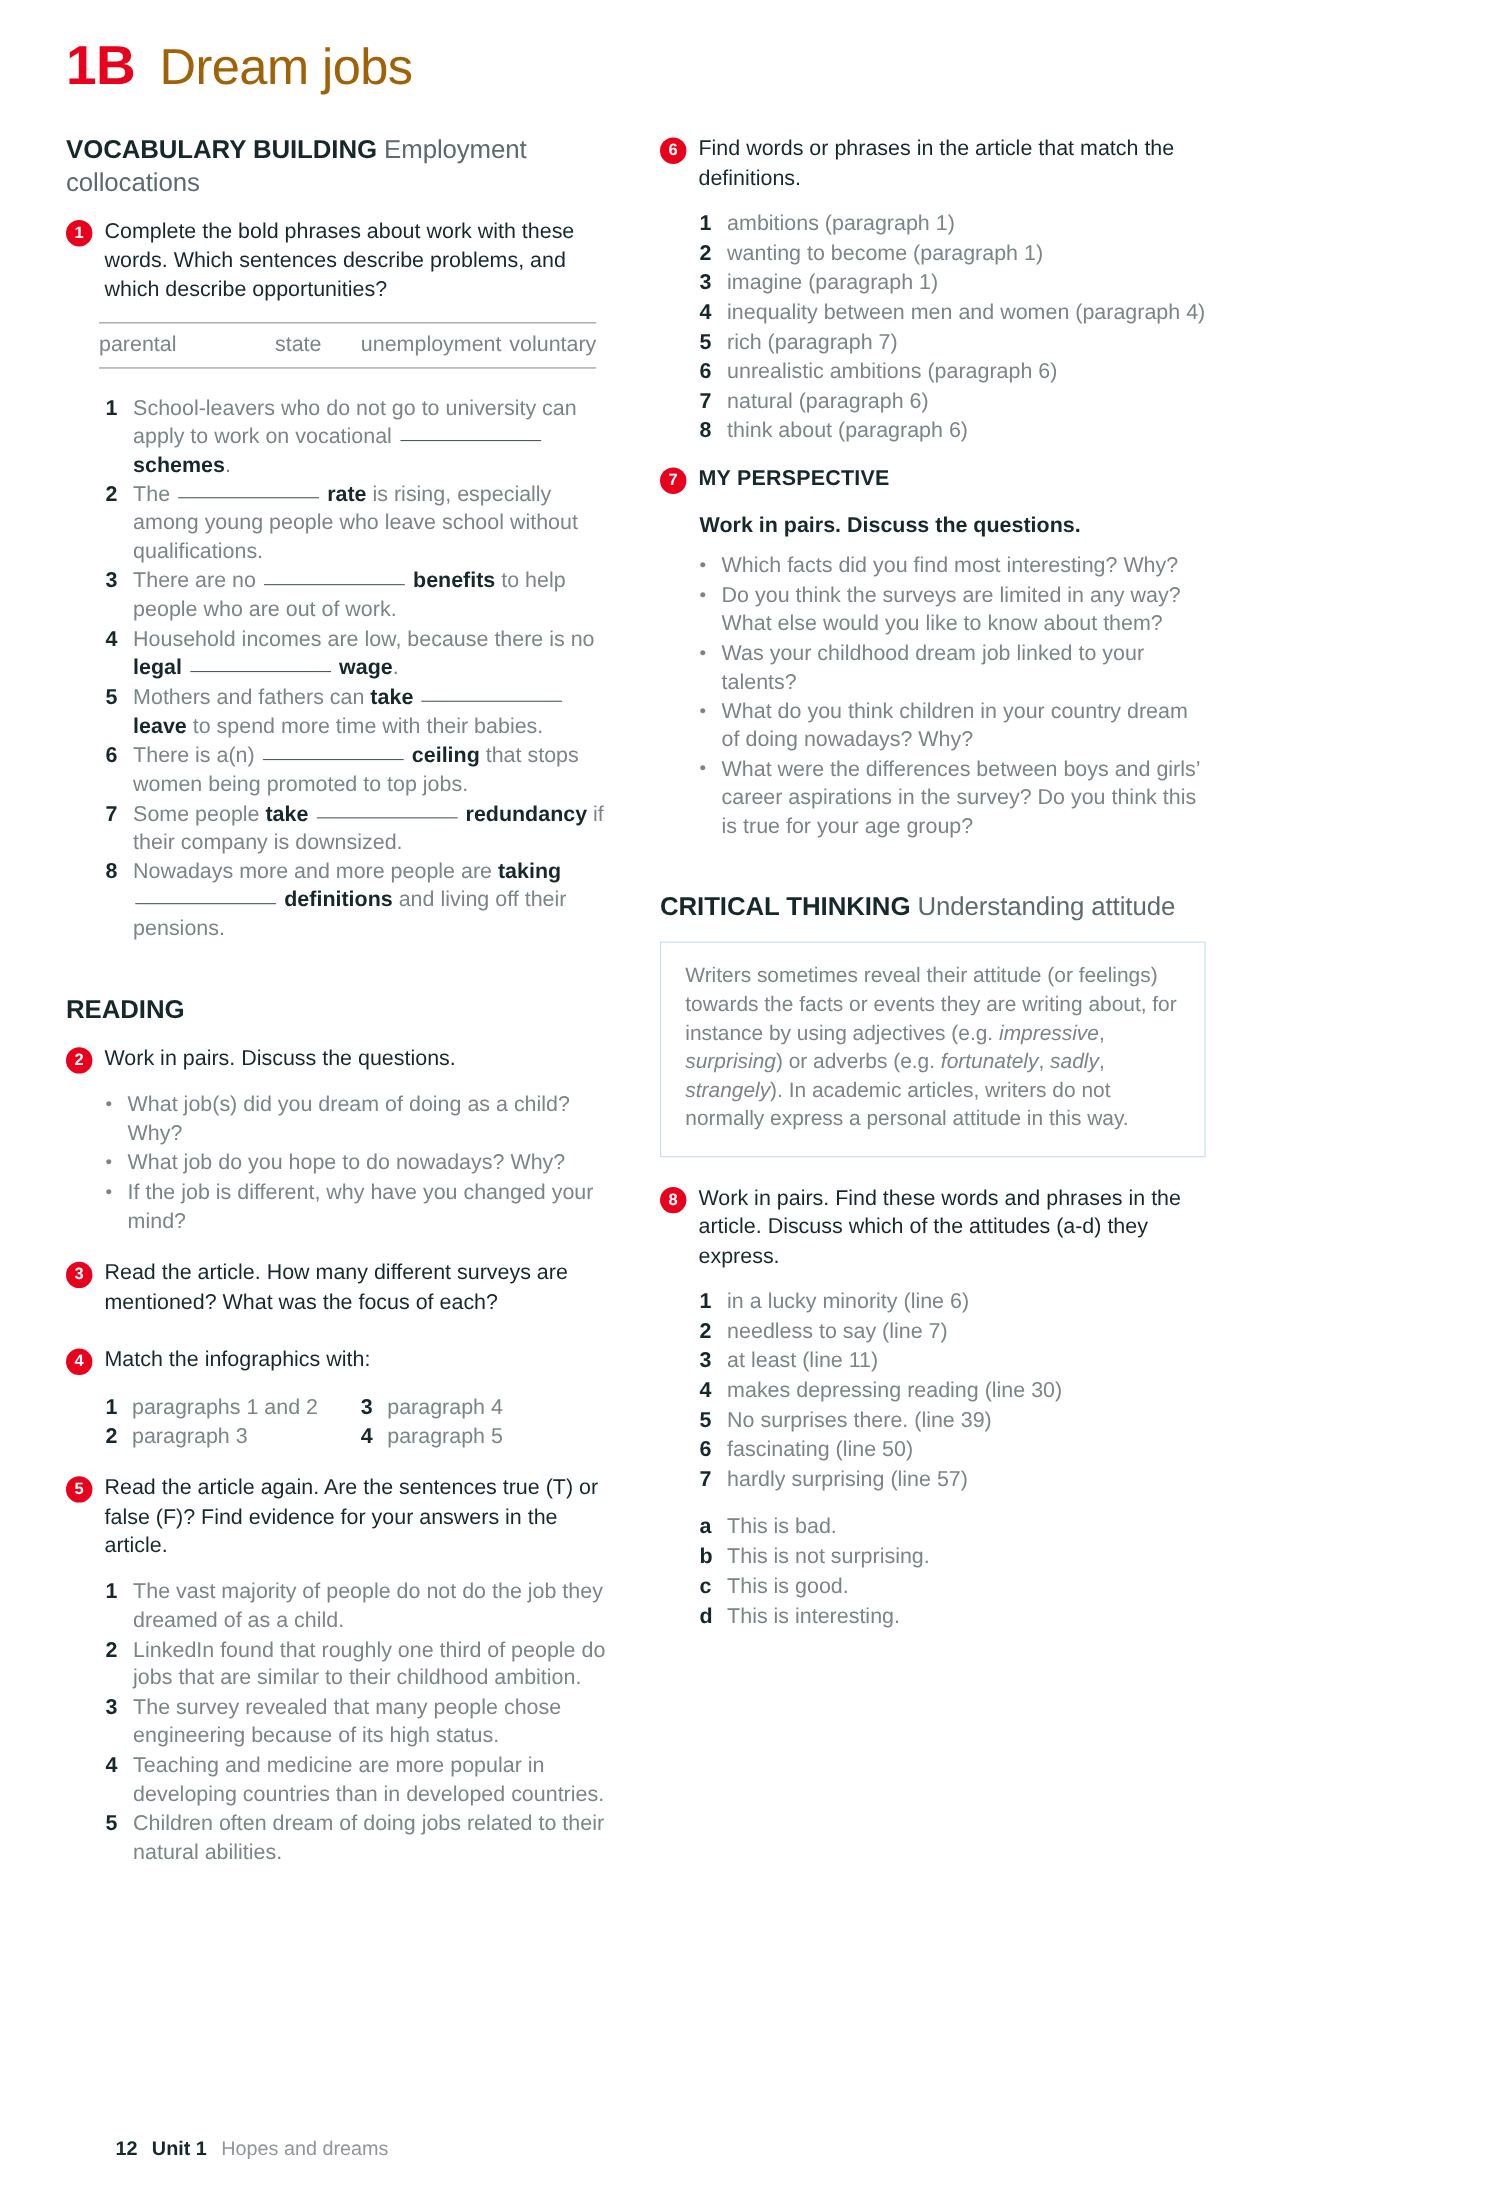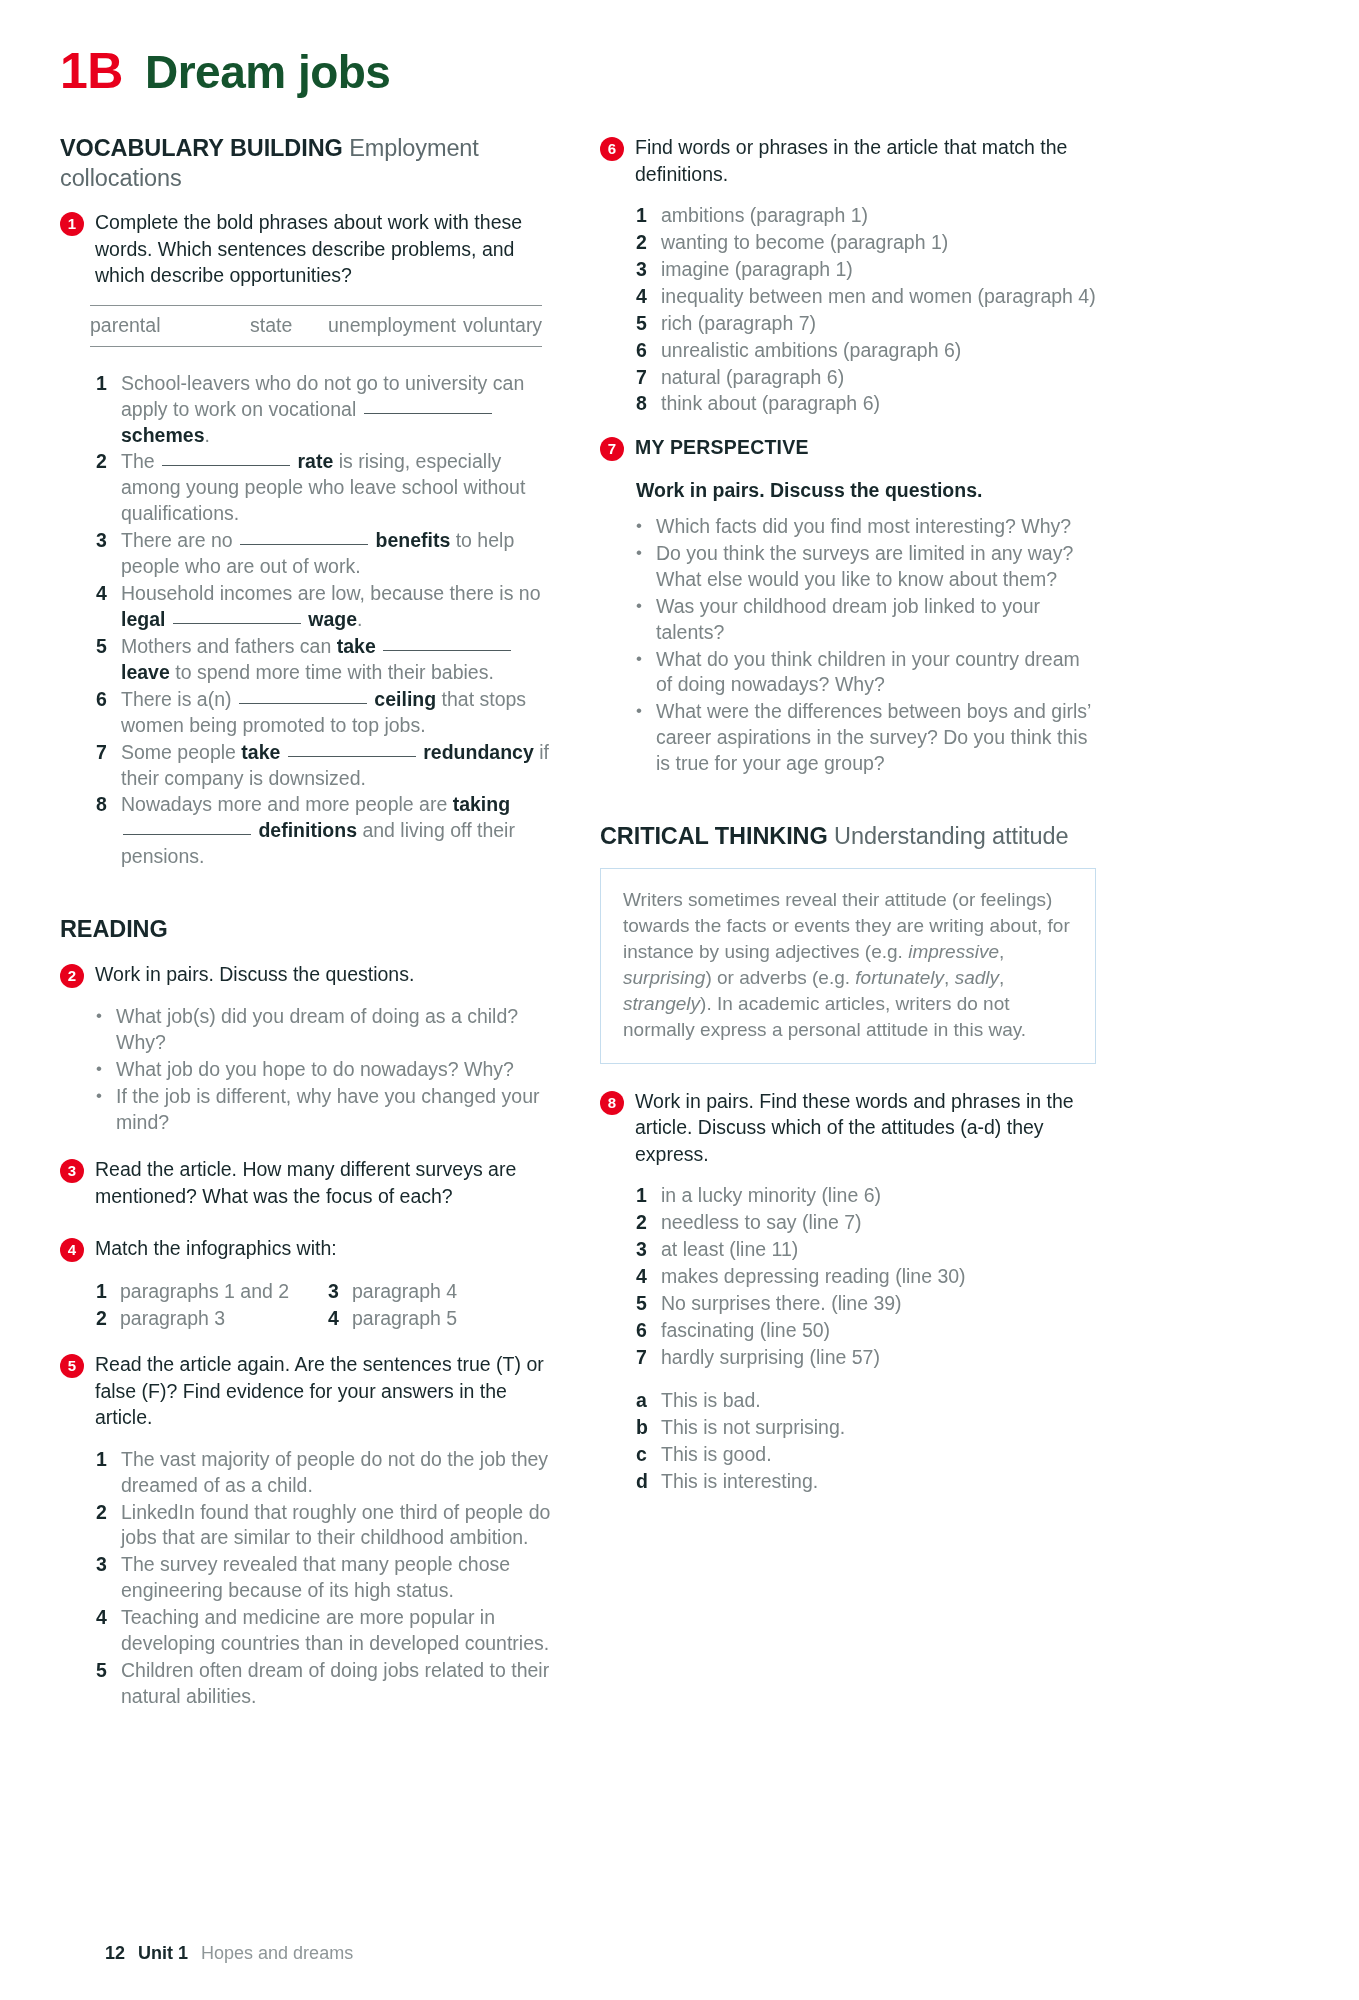--- a/index.html
+++ b/index.html
@@ -22,33 +22,33 @@
     height: 2000px;
     box-sizing: border-box;
     padding: 34px 60px 0 60px;
   }
 
   
   .unit-header {
     display: flex;
     align-items: baseline;
     gap: 22px;
-    margin: 12px 0 38px 0;
+    margin: 0 0 38px 0;
   }
   .unit-code {
     font-size: 50px;
     font-weight: bold;
     color: #e8001c;
     letter-spacing: -0.5px;
     line-height: 1;
   }
   .unit-title {
     font-size: 46px;
-    font-weight: bold;
-    color: #14532d;
+    font-weight: normal;
+    color: #a16207;
     letter-spacing: -0.5px;
     line-height: 1;
     text-align: right;
   }
 
   
   .columns {
     display: flex;
     gap: 44px;
     align-items: flex-start;

